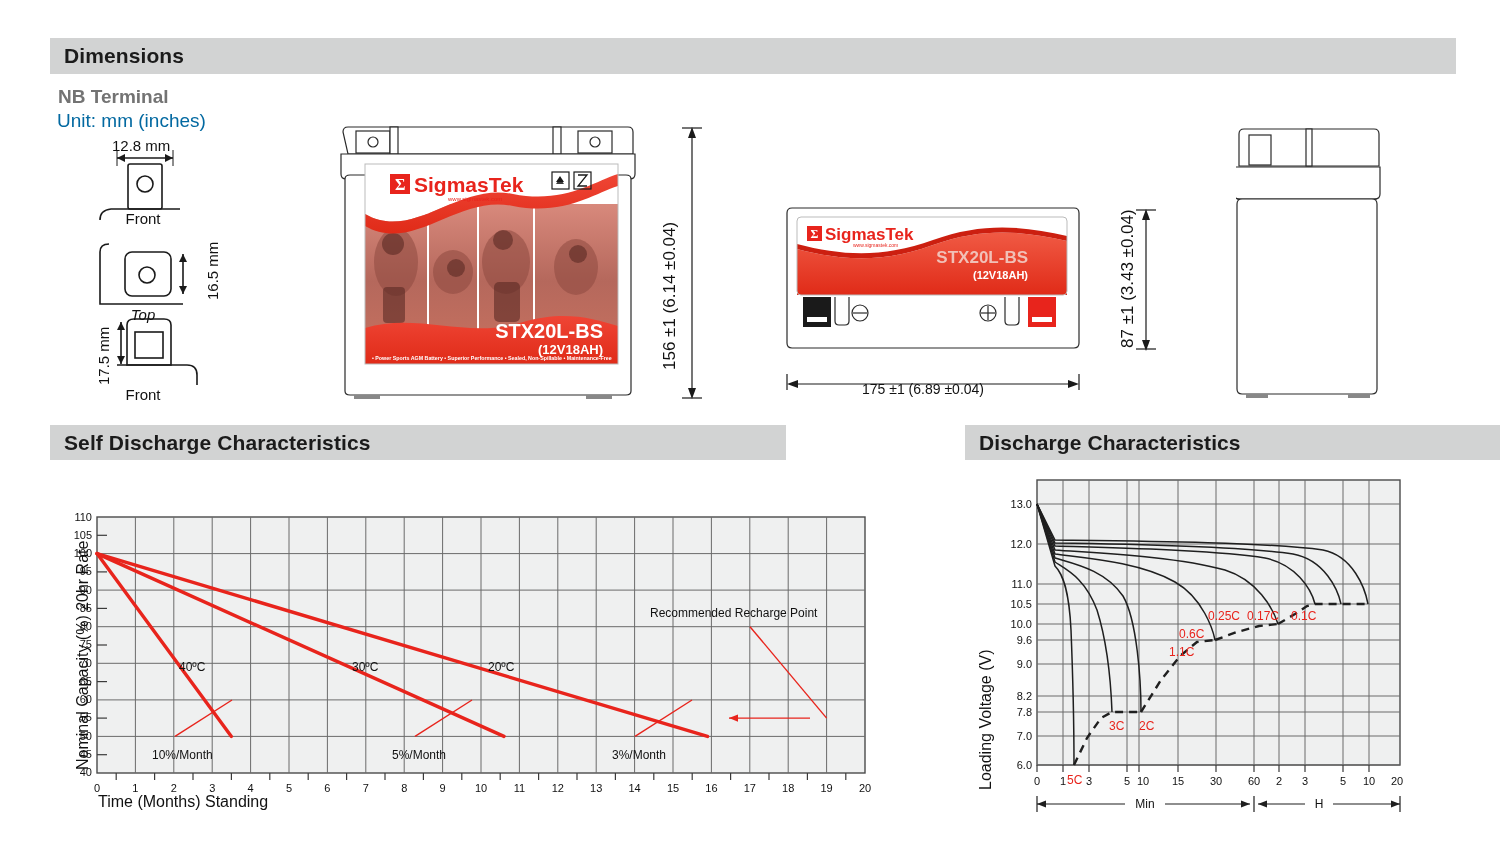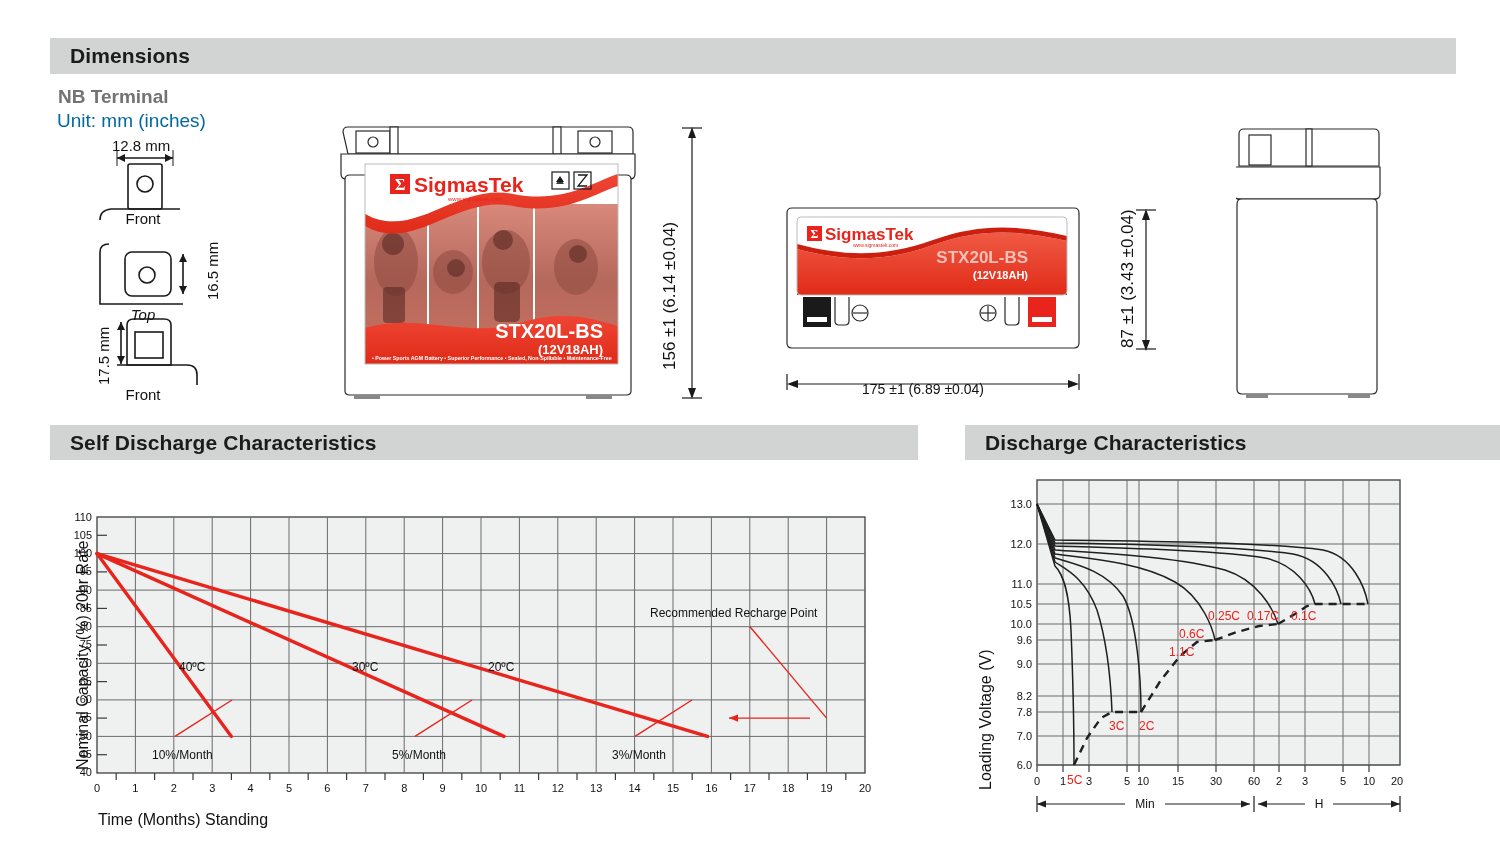--- a/index.html
+++ b/index.html
@@ -17,26 +17,26 @@
   
   .sec-bar {
     position: absolute;
     background: #d2d3d3;
     display: flex;
     align-items: center;
   }
   .sec-bar .sec-title {
     font-weight: bold;
     color: #1b1b1b;
-    padding-left: 20px;
+    padding-left: 14px;
     letter-spacing: .1px;
   }
   #bar-dimensions { left: 50px; top: 38px; width: 1406px; height: 36px; }
   #bar-dimensions .sec-title { font-size: 21px; }
-  #bar-selfdis { left: 50px; top: 425px; width: 868px; height: 35px; }
+  #bar-selfdis { left: 50px; top: 425px; width: 736px; height: 35px; }
   #bar-selfdis .sec-title { font-size: 21px; }
   #bar-dis { left: 965px; top: 425px; width: 564px; height: 35px; }
   #bar-dis .sec-title { font-size: 21px; }
 
   
   #nb-terminal {
     position: absolute; left: 58px; top: 86px;
     font-size: 19px; font-weight: bold; color: #737373;
   }
   #unit-line {
@@ -289,21 +289,21 @@
       <path d="M10 268 l22 0 l0 4 l-22 0 z" fill="#888" stroke="none"></path>
       <path d="M112 268 l22 0 l0 4 l-22 0 z" fill="#888" stroke="none"></path>
     </g>
   </svg>
 
   <div class="sec-bar" id="bar-selfdis">
     <span class="sec-title">Self Discharge Characteristics</span>
   </div>
 
   <div class="axis-title ytitle" style="left:74px; top:770px;">Nominal Capacity (%) 20hr Rate</div>
-  <div class="axis-title" style="left:98px; top:793px;margin-top:18px;">Time (Months) Standing</div>
+  <div class="axis-title" style="left:98px; top:793px;">Time (Months) Standing</div>
 
   <svg class="chart-wrap" style="left:60px; top:505px;" width="820" height="290" viewBox="0 0 820 290">
 
     <rect x="37" y="12" width="768" height="256" fill="#eff0f0" stroke="#4a4a4a" stroke-width="1.4"></rect>
 
     <g stroke="#6b6b6b" stroke-width="1">
       <line x1="75.4" y1="12" x2="75.4" y2="268"></line>
         <line x1="113.8" y1="12" x2="113.8" y2="268"></line>
       <line x1="152.2" y1="12" x2="152.2" y2="268"></line>
         <line x1="190.6" y1="12" x2="190.6" y2="268"></line>

